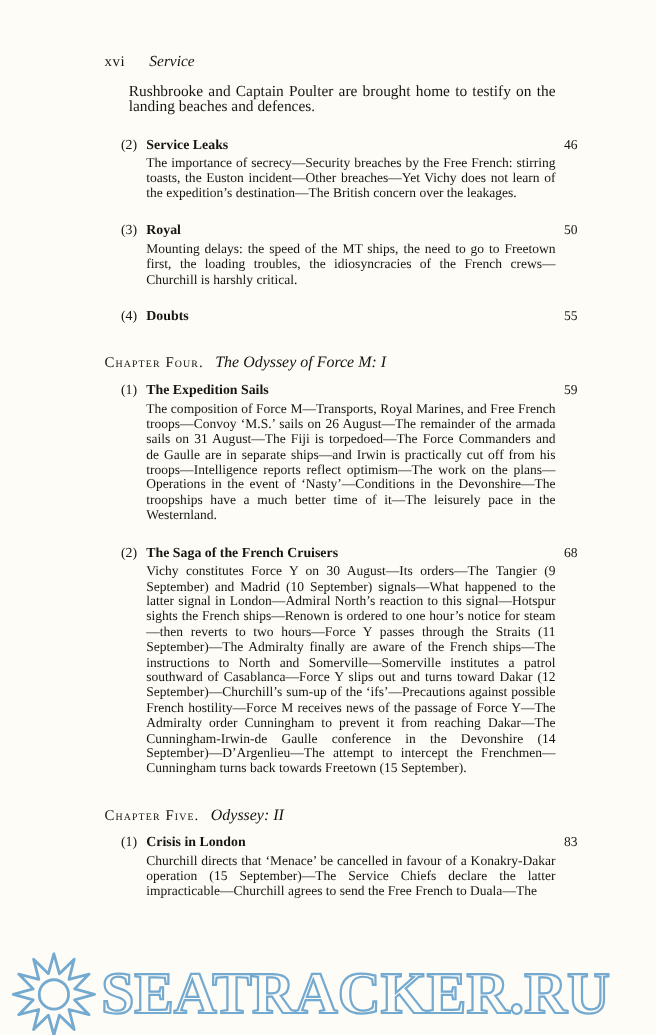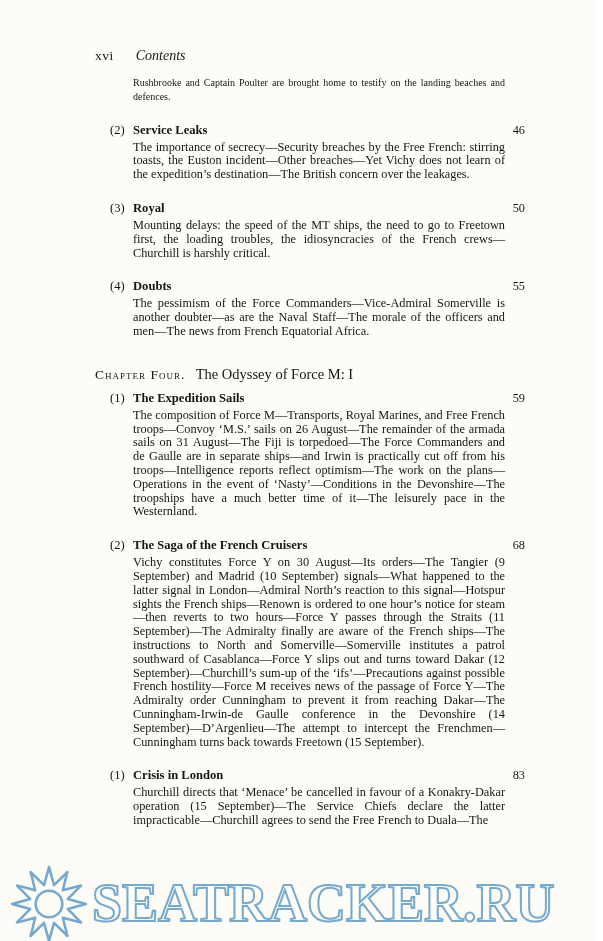--- a/index.html
+++ b/index.html
@@ -24,22 +24,22 @@
   .folio {
     font-size: 13.5px;
     letter-spacing: 0.5px;
   }
   .header-title {
     font-style: italic;
     font-size: 14px;
     margin-left: 22px;
   }
   .intro {
-    margin: 0 20px 0 38px;
-    font-size: 10px;
+    margin: 0 20px 0 22px;
+    font-size: 14px;
     line-height: 13.8px;
     text-align: justify;
   }
   .entry {
     margin-left: 15px;
     margin-top: 19px;
   }
   .entry-head {
     display: flex;
     align-items: baseline;
@@ -66,41 +66,42 @@
     margin-top: 27px;
     font-size: 13.5px;
     white-space: nowrap;
   }
   .chapter + .entry { margin-top: 8px; }
   .chapter-label {
     font-variant: small-caps;
     letter-spacing: 1px;
   }
   .chapter-title {
+    font-style: italic;
     font-size: 14.5px;
     margin-left: 7px;
   }
   .watermark {
     position: absolute;
     left: 8px;
     bottom: -4px;
     display: flex;
     align-items: center;
   }
   .wm-sun { flex: none; margin-right: 2px; }
 </style>
 </head>
 <body>
 
 <div class="page">
   <div class="content">
 
     <div class="page-header">
       <span class="folio">xvi</span>
-      <span class="header-title">Contents</span>
+      <span class="header-title">Service</span>
     </div>
 
     <p class="intro">Rushbrooke and Captain Poulter are brought home to testify on the landing beaches and defences.</p>
 
     <div class="entry">
       <div class="entry-head">
         <span class="entry-num">(2)</span>
         <span class="entry-title">Service Leaks</span>
         <span class="entry-page">46</span>
       </div>
@@ -115,21 +116,20 @@
       </div>
       <p class="entry-body">Mounting delays: the speed of the MT ships, the need to go to Freetown first, the loading troubles, the idiosyncracies of the French crews—Churchill is harshly critical.</p>
     </div>
 
     <div class="entry">
       <div class="entry-head">
         <span class="entry-num">(4)</span>
         <span class="entry-title">Doubts</span>
         <span class="entry-page">55</span>
       </div>
-      <p class="entry-body">The pessimism of the Force Commanders—Vice-Admiral Somerville is another doubter—as are the Naval Staff—The morale of the officers and men—The news from French Equatorial Africa.</p>
     </div>
 
     <div class="chapter">
       <span class="chapter-label">Chapter Four.</span>
       <span class="chapter-title">The Odyssey of Force M: I</span>
     </div>
 
     <div class="entry">
       <div class="entry-head">
         <span class="entry-num">(1)</span>
@@ -141,20 +141,24 @@
 
     <div class="entry">
       <div class="entry-head">
         <span class="entry-num">(2)</span>
         <span class="entry-title">The Saga of the French Cruisers</span>
         <span class="entry-page">68</span>
       </div>
       <p class="entry-body">Vichy constitutes Force Y on 30 August—Its orders—The Tangier (9 September) and Madrid (10 September) signals—What happened to the latter signal in London—Admiral North’s reaction to this signal—Hotspur sights the French ships—Renown is ordered to one hour’s notice for steam—then reverts to two hours—Force Y passes through the Straits (11 September)—The Admiralty finally are aware of the French ships—The instructions to North and Somerville—Somerville institutes a patrol southward of Casablanca—Force Y slips out and turns toward Dakar (12 September)—Churchill’s sum-up of the ‘ifs’—Precautions against possible French hostility—Force M receives news of the passage of Force Y—The Admiralty order Cunningham to prevent it from reaching Dakar—The Cunningham-Irwin-de Gaulle conference in the Devonshire (14 September)—D’Argenlieu—The attempt to intercept the Frenchmen—Cunningham turns back towards Freetown (15 September).</p>
     </div>
 
+    <div class="chapter">
+      <span class="chapter-label">Chapter Five.</span>
+      <span class="chapter-title">Odyssey: II</span>
+    </div>
 
     <div class="entry">
       <div class="entry-head">
         <span class="entry-num">(1)</span>
         <span class="entry-title">Crisis in London</span>
         <span class="entry-page">83</span>
       </div>
       <p class="entry-body">Churchill directs that ‘Menace’ be cancelled in favour of a Konakry-Dakar operation (15 September)—The Service Chiefs declare the latter impracticable—Churchill agrees to send the Free French to Duala—The</p>
     </div>
 

